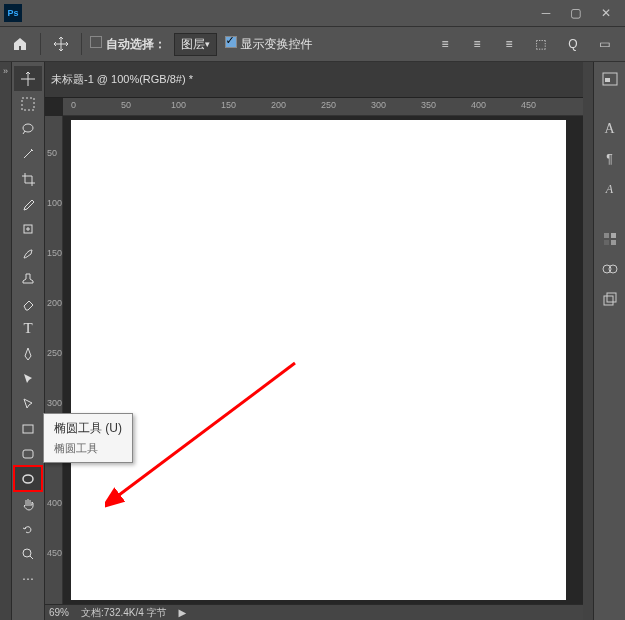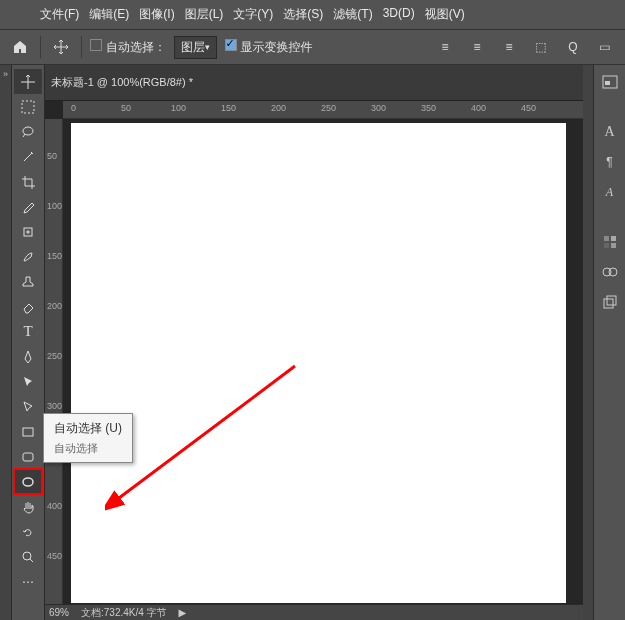--- a/index.html
+++ b/index.html
@@ -48,46 +48,35 @@
 
 <div class="app">
   <div class="titlebar">
     <div class="logo">Ps</div>
     <div class="spacer"></div>
     <div class="winbtn">─</div>
     <div class="winbtn">▢</div>
     <div class="winbtn">✕</div>
   </div>
 
-  <div class="menubar">
-    <span>文件(F)</span>
-    <span>编辑(E)</span>
-    <span>图像(I)</span>
-    <span>图层(L)</span>
-    <span>文字(Y)</span>
-    <span>选择(S)</span>
-    <span>滤镜(T)</span>
-    <span>3D(D)</span>
-    <span>视图(V)</span>
-  </div>
 
   <div class="optbar">
     <div class="iconbtn">
         <svg width="16" height="16" viewBox="0 0 16 16">
           <path fill="currentColor" d="M8 2l6 5v7H9v-4H7v4H2V7z"></path>
         </svg>
       </div>
     <div class="vline"></div>
     <div class="iconbtn">
         <svg width="16" height="16" viewBox="0 0 16 16">
           <path stroke="currentColor" fill="none" d="M8 1v14M1 8h14M8 1l-2 2M8 1l2 2M8 15l-2-2M8 15l2-2M1 8l2-2M1 8l2 2M15 8l-2-2M15 8l-2 2"></path>
         </svg>
       </div>
     <div class="vline"></div>
-    <label style="display:flex;align-items:flex-start;cursor:pointer;">
+    <label style="display:flex;align-items:flex-start;cursor:pointer;font-weight:bold;">
         <span class="checkbox"></span>
         <span>自动选择：</span>
       </label>
     <div class="dropdown">
         <span>图层</span>
         <span style="font-size:9px;">▾</span>
       </div>
     <label style="display:flex;align-items:flex-start;cursor:pointer;">
         <span class="checkbox checked"></span>
         <span>显示变换控件</span>
@@ -288,15 +277,15 @@
           <svg width="14" height="14">
             <rect x="1" y="4" width="9" height="9" fill="none" stroke="currentColor"></rect>
             <rect x="4" y="1" width="9" height="9" fill="none" stroke="currentColor"></rect>
           </svg>
         </div>
     </div>
   </div>
 </div>
 
 <div class="tooltip">
-  <div class="tooltip-title">自动选择 (U)</div>
-  <div class="tooltip-desc">自动选择</div>
+  <div class="tooltip-title">椭圆工具 (U)</div>
+  <div class="tooltip-desc">椭圆工具</div>
 </div>
 
 </body></html>

